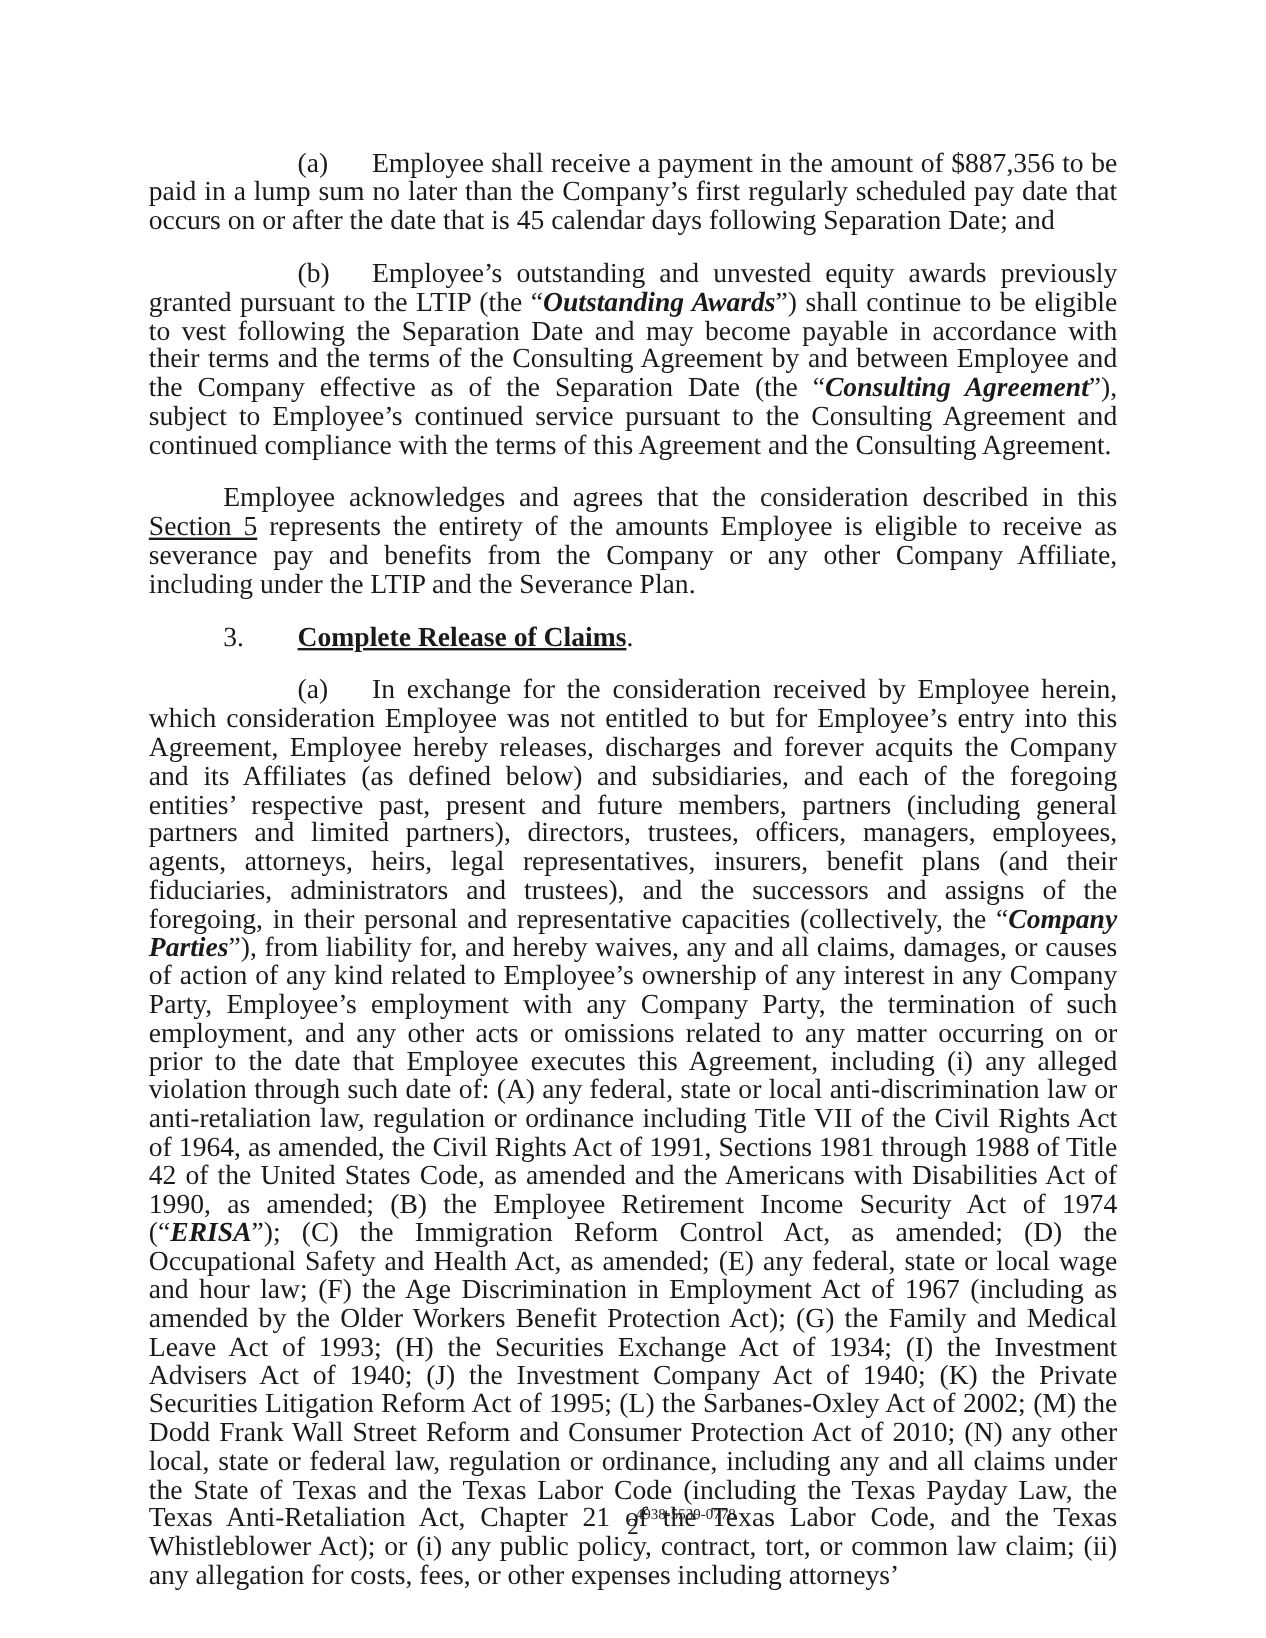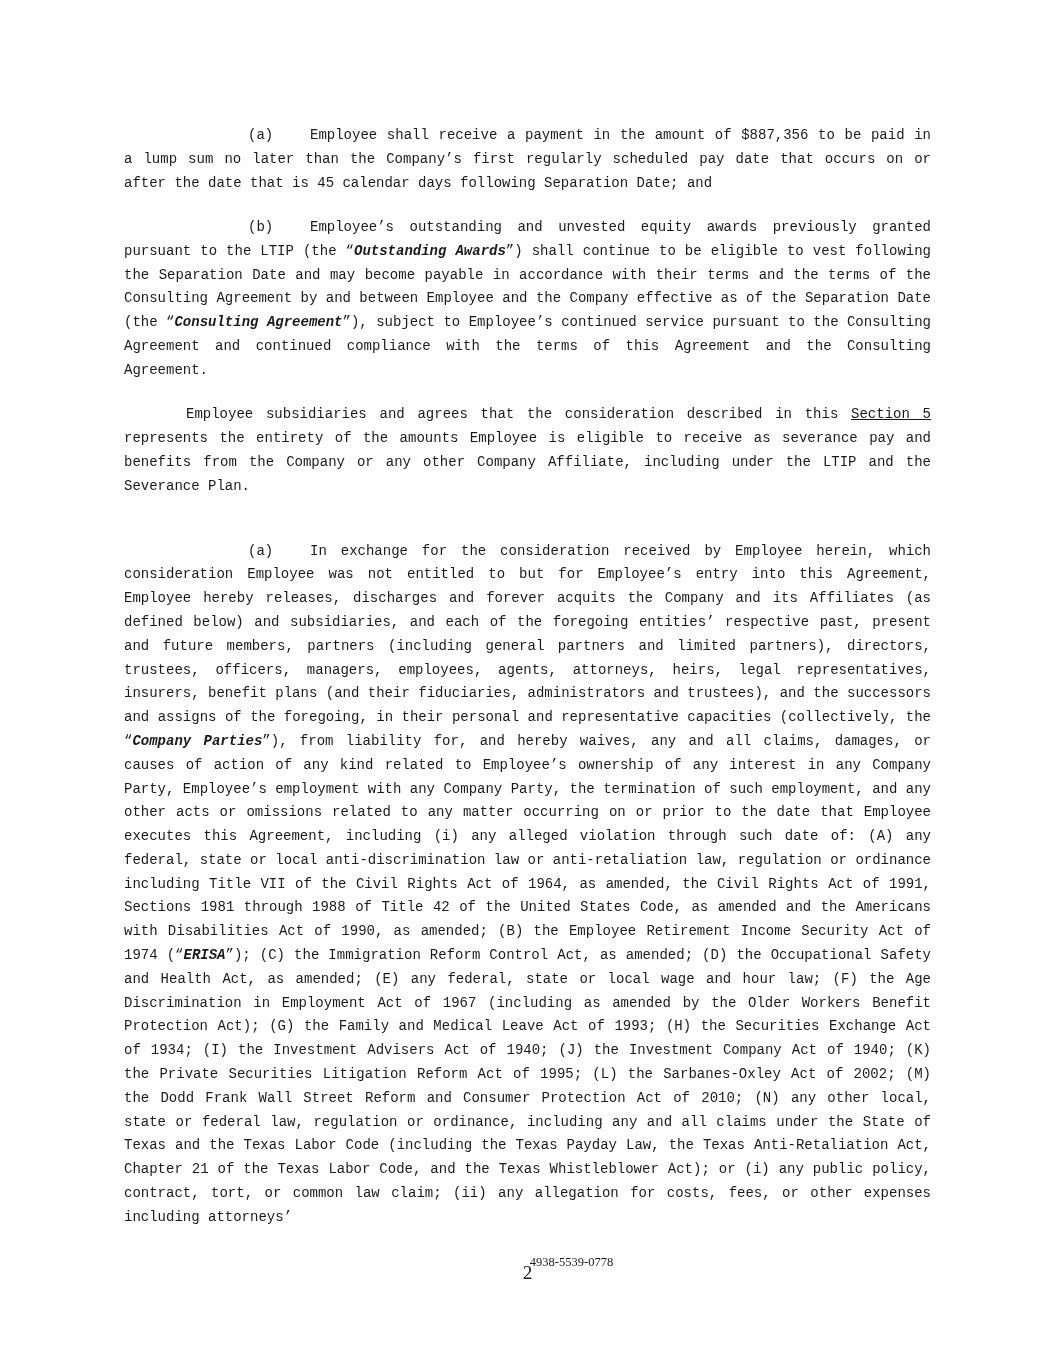--- a/index.html
+++ b/index.html
@@ -1,19 +1,19 @@
 <!DOCTYPE html>
 <html><head>
 <meta charset="utf-8">
 <style>
   html, body { margin: 0; padding: 0; background: #ffffff; }
   body { width: 1055px; height: 1365px; position: relative; overflow: hidden; }
   .page {
     position: absolute; left: 124px; top: 124px; width: 807px;
-    font-family: Liberation Mono, monospace; font-size: 14px; line-height: 23.8px;
+    font-family: Liberation Serif, serif; font-size: 23px; line-height: 23.8px;
     color: #1a1a1a;
   }
   p { margin: 0; text-align: justify; }
   .sub { text-indent: 124px; }
   .sub .lbl { display: inline-block; width: 62px; text-indent: 0; }
   .para { text-indent: 62px; }
   .gap { height: 20.6px; }
   .heading { text-indent: 62px; text-align: left; }
   .heading .num { display: inline-block; width: 62px; text-indent: 0; }
   .heading .title { font-weight: bold; text-decoration: underline; }
@@ -32,24 +32,25 @@
 <div class="page">
 
   <p class="sub"><span class="lbl">(a)</span><span>Employee shall receive a payment in the amount of $887,356 to be paid in a lump sum no later than the Company’s first regularly scheduled pay date that occurs on or after the date that is 45 calendar days following Separation Date; and</span></p>
 
   <div class="gap"></div>
 
   <p class="sub"><span class="lbl">(b)</span><span>Employee’s outstanding and unvested equity awards previously granted pursuant to the LTIP (the “</span><span class="def">Outstanding Awards</span><span>”) shall continue to be eligible to vest following the Separation Date and may become payable in accordance with their terms and the terms of the Consulting Agreement by and between Employee and the Company effective as of the Separation Date (the “</span><span class="def">Consulting Agreement</span><span>”), subject to Employee’s continued service pursuant to the Consulting Agreement and continued compliance with the terms of this Agreement and the Consulting Agreement.</span></p>
 
   <div class="gap"></div>
 
-  <p class="para"><span>Employee subsidiaries and agrees that the consideration described in this </span><span class="ul">Section 5</span><span> represents the entirety of the amounts Employee is eligible to receive as severance pay and benefits from the Company or any other Company Affiliate, including under the LTIP and the Severance Plan.</span></p>
+  <p class="para"><span>Employee acknowledges and agrees that the consideration described in this </span><span class="ul">Section 5</span><span> represents the entirety of the amounts Employee is eligible to receive as severance pay and benefits from the Company or any other Company Affiliate, including under the LTIP and the Severance Plan.</span></p>
 
   <div class="gap"></div>
 
+  <p class="heading"><span class="num">3.</span><span class="title">Complete Release of Claims</span><span>.</span></p>
 
   <div class="gap"></div>
 
   <p class="sub"><span class="lbl">(a)</span><span>In exchange for the consideration received by Employee herein, which consideration Employee was not entitled to but for Employee’s entry into this Agreement, Employee hereby releases, discharges and forever acquits the Company and its Affiliates (as defined below) and subsidiaries, and each of the foregoing entities’ respective past, present and future members, partners (including general partners and limited partners), directors, trustees, officers, managers, employees, agents, attorneys, heirs, legal representatives, insurers, benefit plans (and their fiduciaries, administrators and trustees), and the successors and assigns of the foregoing, in their personal and representative capacities (collectively, the “</span><span class="def">Company Parties</span><span>”), from liability for, and hereby waives, any and all claims, damages, or causes of action of any kind related to Employee’s ownership of any interest in any Company Party, Employee’s employment with any Company Party, the termination of such employment, and any other acts or omissions related to any matter occurring on or prior to the date that Employee executes this Agreement, including (i) any alleged violation through such date of: (A) any federal, state or local anti-discrimination law or anti-retaliation law, regulation or ordinance including Title VII of the Civil Rights Act of 1964, as amended, the Civil Rights Act of 1991, Sections 1981 through 1988 of Title 42 of the United States Code, as amended and the Americans with Disabilities Act of 1990, as amended; (B) the Employee Retirement Income Security Act of 1974 (“</span><span class="def">ERISA</span><span>”); (C) the Immigration Reform Control Act, as amended; (D) the Occupational Safety and Health Act, as amended; (E) any federal, state or local wage and hour law; (F) the Age Discrimination in Employment Act of 1967 (including as amended by the Older Workers Benefit Protection Act); (G) the Family and Medical Leave Act of 1993; (H) the Securities Exchange Act of 1934; (I) the Investment Advisers Act of 1940; (J) the Investment Company Act of 1940; (K) the Private Securities Litigation Reform Act of 1995; (L) the Sarbanes-Oxley Act of 2002; (M) the Dodd Frank Wall Street Reform and Consumer Protection Act of 2010; (N) any other local, state or federal law, regulation or ordinance, including any and all claims under the State of Texas and the Texas Labor Code (including the Texas Payday Law, the Texas Anti-Retaliation Act, Chapter 21 of the Texas Labor Code, and the Texas Whistleblower Act); or (i) any public policy, contract, tort, or common law claim; (ii) any allegation for costs, fees, or other expenses including attorneys’</span></p>
 
 </div>
 
 <div class="footer pagenum">2</div>
 <div class="footer docid">4938-5539-0778</div>
 

